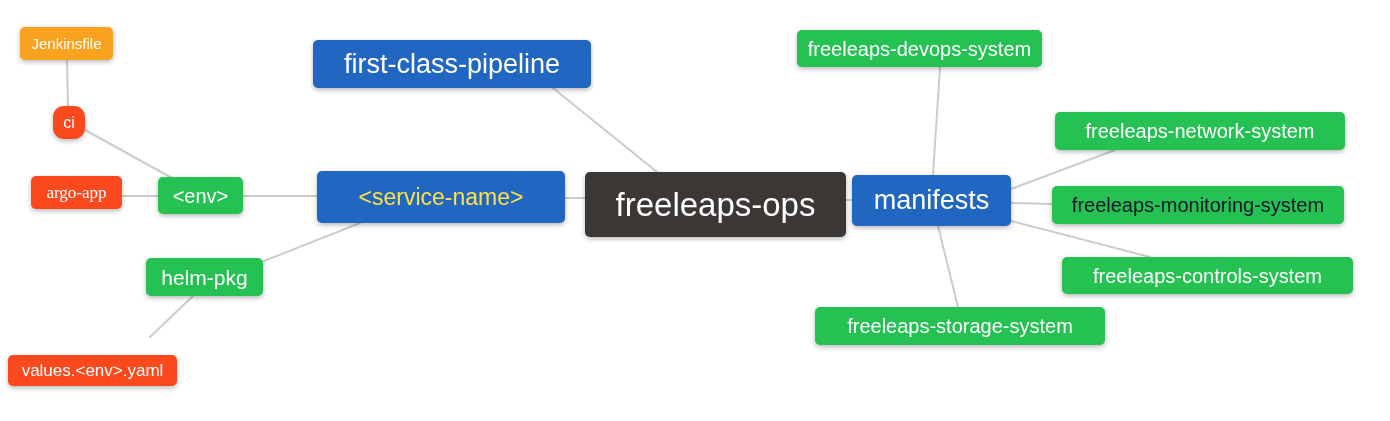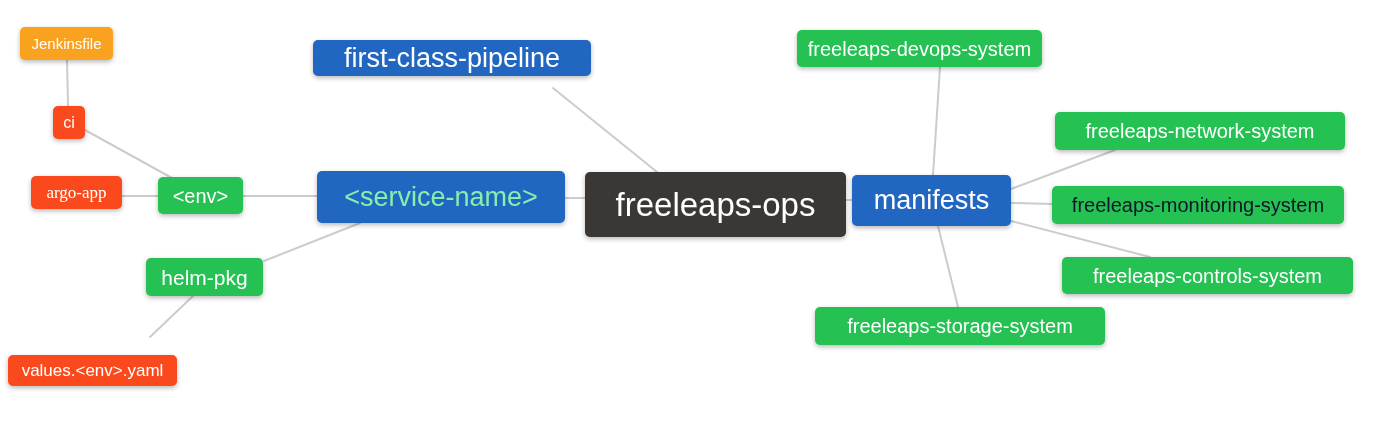--- a/index.html
+++ b/index.html
@@ -49,27 +49,27 @@
       <line x1="553" y1="88" x2="657" y2="172" stroke="#cccccc" stroke-width="2" stroke-linecap="round"></line>
       <line x1="565" y1="198" x2="585" y2="198" stroke="#cccccc" stroke-width="2" stroke-linecap="round"></line>
       <line x1="846" y1="200" x2="852" y2="200" stroke="#cccccc" stroke-width="2" stroke-linecap="round"></line>
       <line x1="933" y1="175" x2="940" y2="67" stroke="#cccccc" stroke-width="2" stroke-linecap="round"></line>
       <line x1="1011" y1="189" x2="1115" y2="150" stroke="#cccccc" stroke-width="2" stroke-linecap="round"></line>
       <line x1="1011" y1="203" x2="1052" y2="204" stroke="#cccccc" stroke-width="2" stroke-linecap="round"></line>
       <line x1="1011" y1="221" x2="1150" y2="257" stroke="#cccccc" stroke-width="2" stroke-linecap="round"></line>
       <line x1="938" y1="226" x2="958" y2="307" stroke="#cccccc" stroke-width="2" stroke-linecap="round"></line>
     </svg>
 <div class="node" style="left: 20px; top: 27px; width: 93px; height: 33px; font-size: 15px; background: rgb(249, 162, 31); color: rgb(255, 255, 255);">Jenkinsfile</div>
-    <div class="node" style="left: 53px; top: 106px; width: 32px; height: 33px; font-size: 16px; background: rgb(250, 74, 29); color: rgb(255, 255, 255);">ci</div>
+    <div class="node" style="left: 53px; top: 106px; width: 32px; height: 33px; font-size: 16px; background: rgb(250, 74, 29); color: rgb(255, 255, 255); border-radius: 11px;">ci</div>
     <div class="node" style="left: 31px; top: 176px; width: 91px; height: 33px; font-size: 17px; background: rgb(250, 74, 29); color: rgb(255, 255, 255); font-family: Liberation Serif, serif;">argo-app</div>
     <div class="node" style="left: 146px; top: 258px; width: 117px; height: 38px; font-size: 21px; background: rgb(37, 193, 83); color: rgb(255, 255, 255);">helm-pkg</div>
     <div class="node" style="left: 158px; top: 177px; width: 85px; height: 37px; font-size: 20px; background: rgb(37, 193, 83); color: rgb(255, 255, 255);">&lt;env&gt;</div>
     <div class="node" style="left: 8px; top: 336px; width: 169px; height: 31px; font-size: 17px; background: rgb(250, 74, 29); color: rgb(255, 255, 255); margin-top: 19px;">values.&lt;env&gt;.yaml</div>
-    <div class="node" style="left: 313px; top: 40px; width: 278px; height: 36px; font-size: 27px; background: rgb(33, 102, 192); color: rgb(255, 255, 255);">first-class-pipeline</div>
-    <div class="node" style="left: 317px; top: 171px; width: 248px; height: 52px; font-size: 27px; background: rgb(33, 102, 192); color: #86efac;">&lt;service-name&gt;</div>
+    <div class="node" style="left: 313px; top: 40px; width: 278px; height: 48px; font-size: 27px; background: rgb(33, 102, 192); color: rgb(255, 255, 255);">first-class-pipeline</div>
+    <div class="node" style="left: 317px; top: 171px; width: 248px; height: 52px; font-size: 23px; background: rgb(33, 102, 192); color: #fde047;">&lt;service-name&gt;</div>
     <div class="node" style="left: 585px; top: 172px; width: 261px; height: 65px; font-size: 33px; background: rgb(59, 55, 53); color: rgb(255, 255, 255);">freeleaps-ops</div>
     <div class="node" style="left: 852px; top: 175px; width: 159px; height: 51px; font-size: 27px; background: rgb(33, 102, 192); color: rgb(255, 255, 255);">manifests</div>
     <div class="node" style="left: 797px; top: 30px; width: 245px; height: 37px; font-size: 20px; background: rgb(37, 193, 83); color: rgb(255, 255, 255);">freeleaps-devops-system</div>
     <div class="node" style="left: 1055px; top: 112px; width: 290px; height: 38px; font-size: 20px; background: rgb(37, 193, 83); color: rgb(255, 255, 255);">freeleaps-network-system</div>
     <div class="node" style="left: 1052px; top: 186px; width: 292px; height: 38px; font-size: 20px; background: rgb(37, 193, 83); color: #0f172a;">freeleaps-monitoring-system</div>
     <div class="node" style="left: 1062px; top: 257px; width: 291px; height: 37px; font-size: 20px; background: rgb(37, 193, 83); color: rgb(255, 255, 255);">freeleaps-controls-system</div>
     <div class="node" style="left: 815px; top: 307px; width: 290px; height: 38px; font-size: 20px; background: rgb(37, 193, 83); color: rgb(255, 255, 255);">freeleaps-storage-system</div>
   </div>
 
 </body></html>

